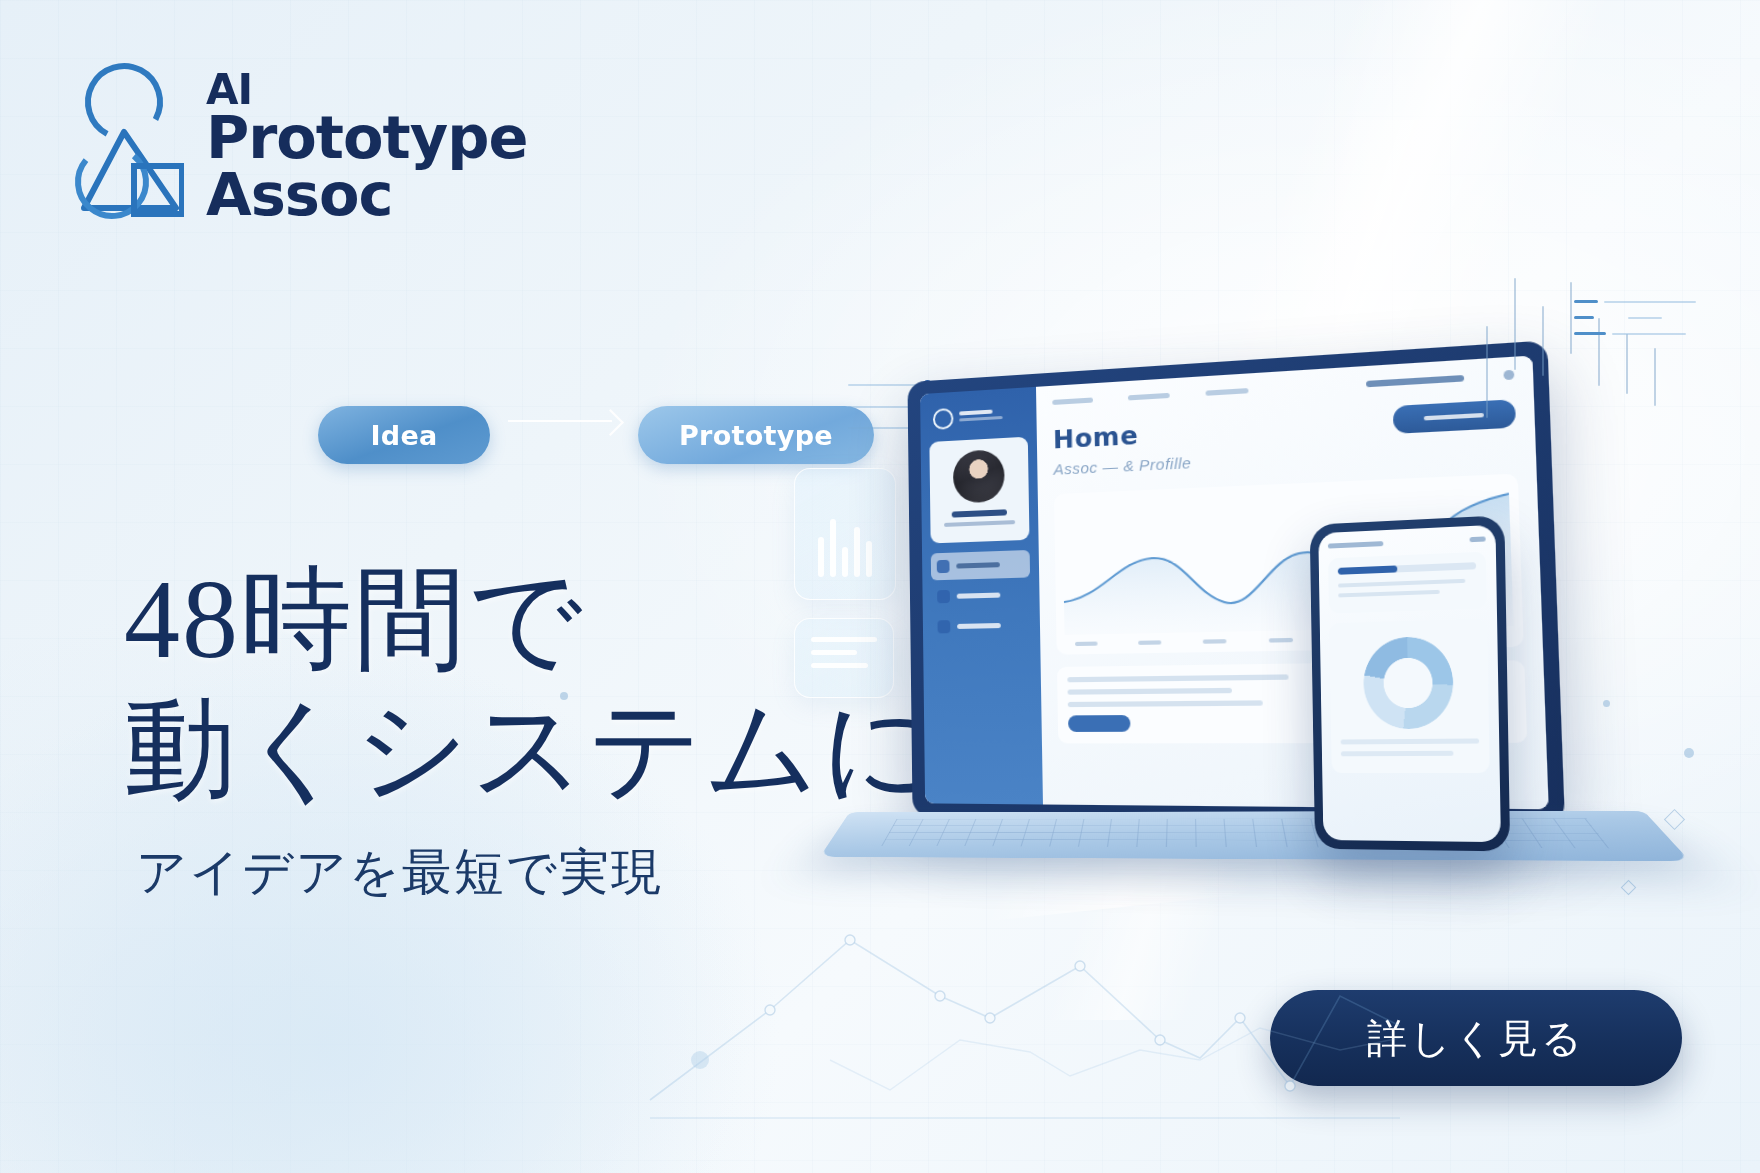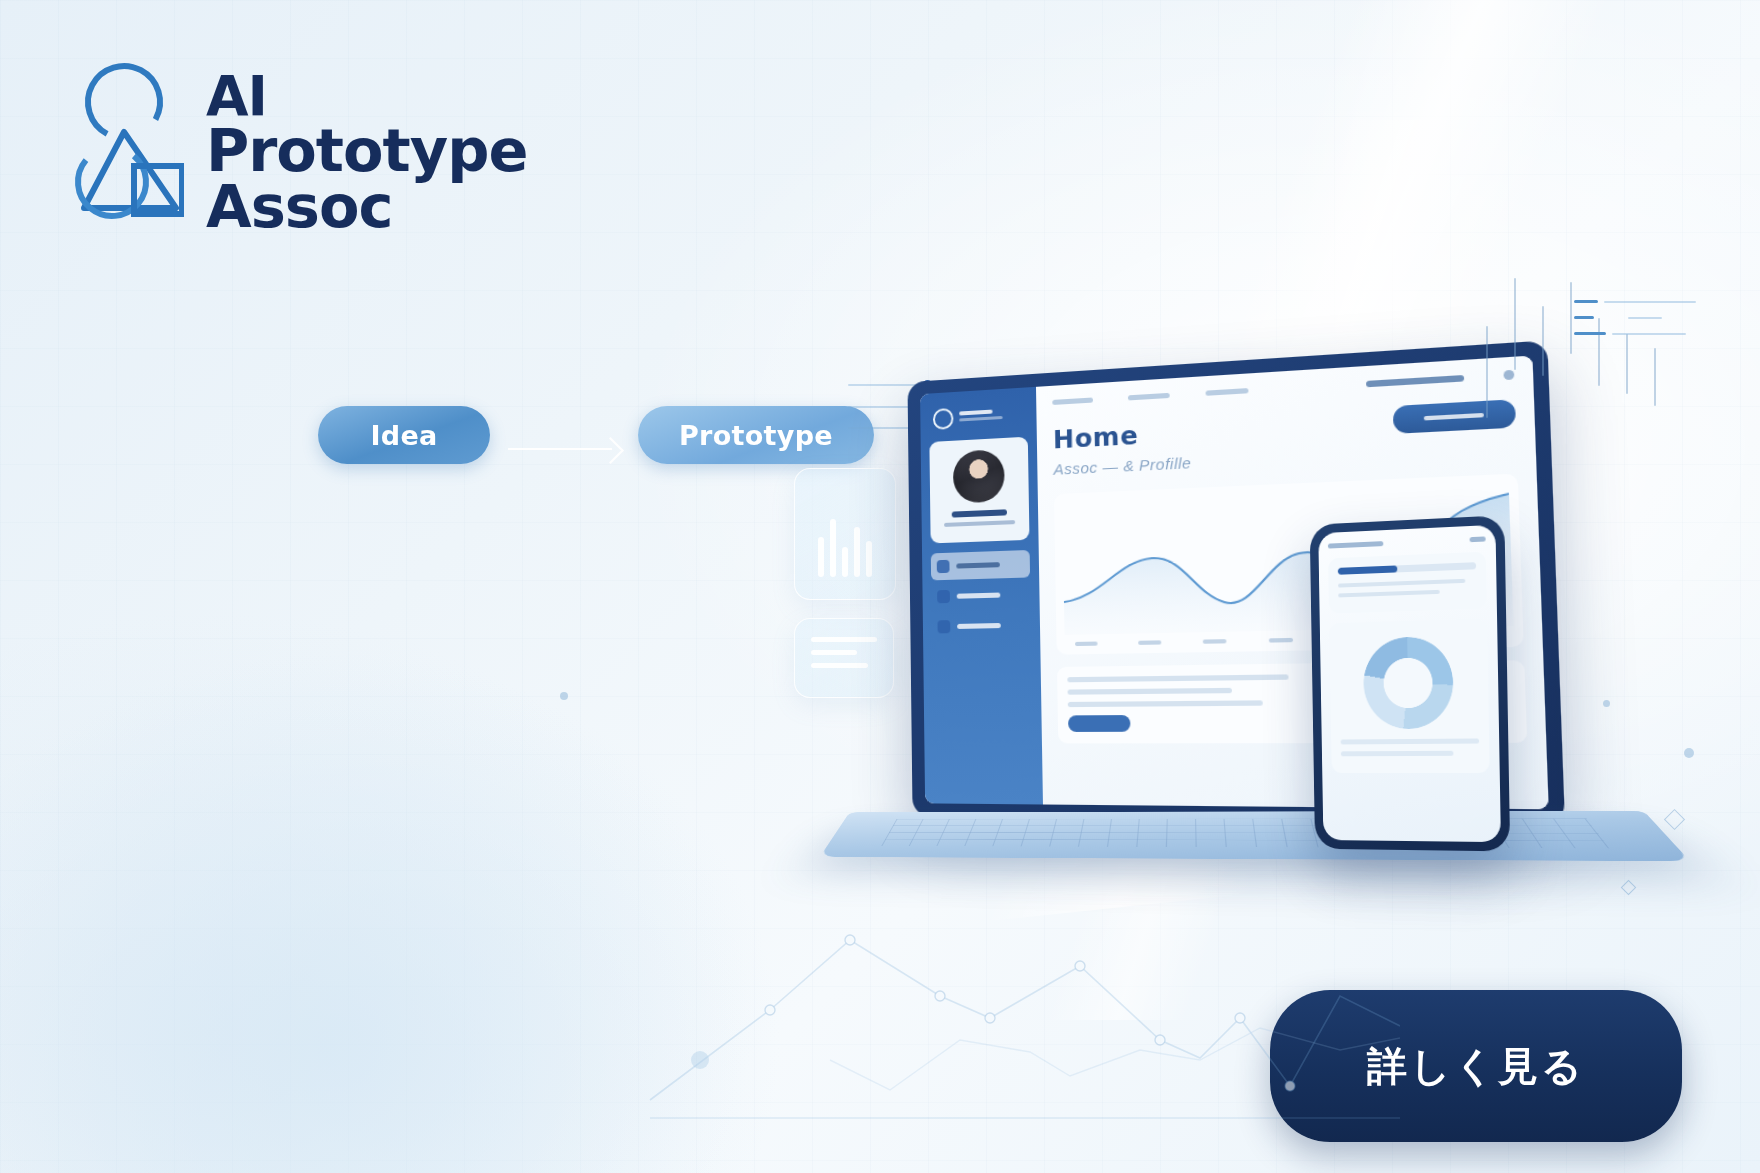--- a/index.html
+++ b/index.html
@@ -31,31 +31,31 @@
       linear-gradient(to bottom,rgba(150,185,215,.08) 1px,transparent 1px);
     background-size:58px 58px;
   }
 
   
   .logo{position:absolute;left:72px;top:58px;display:flex;align-items:flex-start;gap:22px;}
   .logo-mark{width:112px;height:168px;flex:none;}
   .logo-type{padding-top:12px;}
   .logo-type .lt{
     font-family:"DejaVu Sans","Liberation Sans",sans-serif;
-    font-weight:700;color:#162d5c;font-size:55px;line-height:.96;letter-spacing:-1px;
+    font-weight:700;color:#162d5c;font-size:42px;line-height:.96;letter-spacing:-1px;
   }
   .logo-type .lt2{font-size:59px;}
   .logo-sub{
     margin-top:12px;margin-left:6px;color:#1b3566;font-weight:700;
     font-size:21px;letter-spacing:1.5px;
     font-family:"DejaVu Sans","Liberation Sans",sans-serif;
   }
 
   
-  .flow{position:absolute;left:318px;top:406px;display:flex;align-items:flex-end;gap:0;}
+  .flow{position:absolute;left:318px;top:406px;display:flex;align-items:flex-start;gap:0;}
   .pill{
     height:58px;border-radius:34px;display:flex;align-items:center;justify-content:center;
     color:#fff;font-size:27px;font-weight:600;letter-spacing:.3px;
     box-shadow:0 5px 16px rgba(66,126,186,.28);
     font-family:"DejaVu Sans","Liberation Sans",sans-serif;
   }
   .pill.idea{width:172px;background:linear-gradient(160deg,#7fb3e0 0%,#4f8fc9 55%,#5f9bd1 100%);}
   .pill.proto{width:236px;background:linear-gradient(160deg,#9cc7ea 0%,#72a9dc 60%,#86b8e2 100%);}
   .arrow{width:148px;height:30px;position:relative;}
   .arrow .ln{position:absolute;left:18px;top:14px;width:104px;height:2px;background:#ffffff;opacity:.95;}
@@ -71,23 +71,23 @@
   }
   .tagline{
     margin-top:24px;margin-left:12px;
     font-family:"Liberation Serif","DejaVu Serif",serif;
     color:#1b3a68;font-size:50px;letter-spacing:2px;
   }
 
   
   .cta{
     position:absolute;left:1270px;top:990px;
-    width:412px;height:152px;border-radius:60px;
+    width:412px;height:96px;border-radius:60px;
     background:linear-gradient(180deg,#1e3c6e 0%,#16305c 55%,#12284f 100%);
-    color:#fff;font-size:40px;font-weight:700;letter-spacing:3px;
+    color:#fff;font-size:40px;font-weight:400;letter-spacing:3px;
     display:flex;align-items:center;justify-content:center;
     box-shadow:0 14px 34px rgba(20,45,92,.30);
     border:none;cursor:pointer;
     font-family:"DejaVu Sans","Liberation Sans",sans-serif;
   }
 
   
   .devices{position:absolute;left:700px;top:350px;width:1060px;height:600px;}
 
   .laptop{
@@ -257,20 +257,25 @@
 
   <div class="flow">
     <div class="pill idea">Idea</div>
     <div class="arrow">
       <span class="ln"></span>
         <span class="hd"></span>
     </div>
     <div class="pill proto">Prototype</div>
   </div>
 
+  <div class="headline">
+    <div class="h1">48時間で</div>
+    <div class="h1">動くシステムに</div>
+    <div class="tagline">アイデアを最短で実現</div>
+  </div>
 
   <button class="cta">詳しく見る</button>
 
   <div class="devices">
 
     <div class="sliders">
       <div class="srow">
           <span class="tr"></span>
           <span class="kn"></span>
           <span class="tr"></span>

